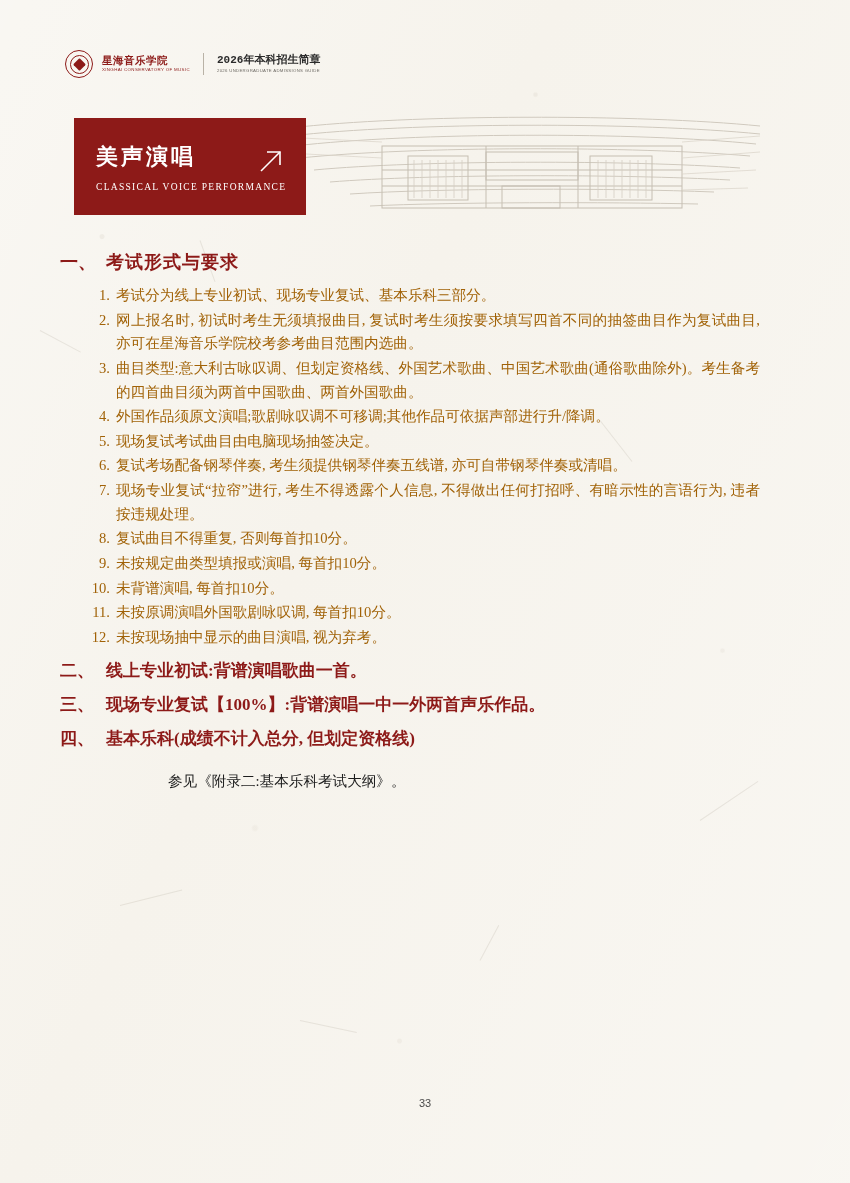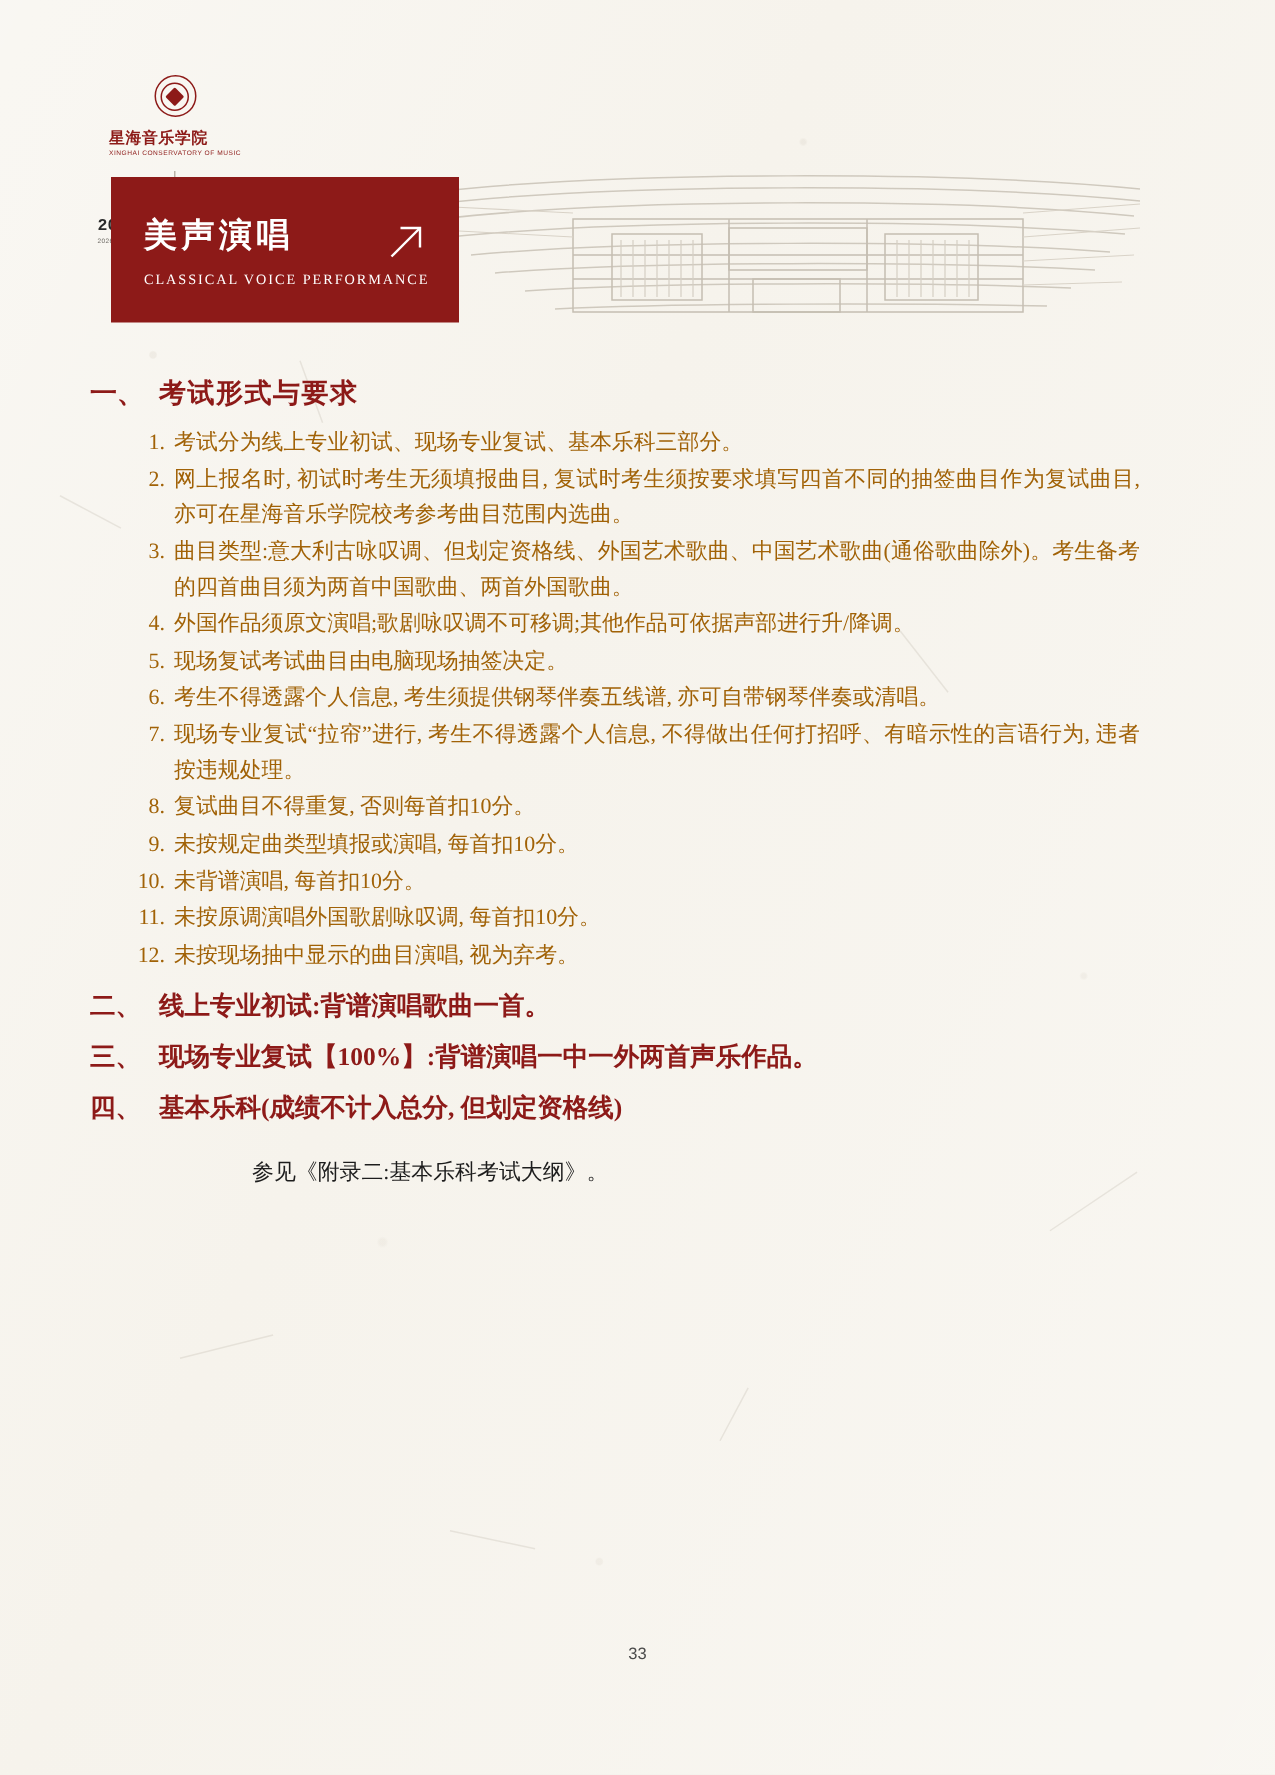--- a/index.html
+++ b/index.html
@@ -41,21 +41,20 @@
   }
 
   
   .header {
     position: absolute;
     left: 65px;
     top: 50px;
     display: flex;
     align-items: center;
     gap: 9px;
-    flex-direction: column;
   }
   .seal {
     width: 26px;
     height: 26px;
     border-radius: 50%;
     border: 1.6px solid #8d1a18;
     position: relative;
     flex: none;
   }
   .seal::before {
@@ -338,21 +337,21 @@
       <span class="section-num">一、</span>
       <span class="section-title">考试形式与要求</span>
     </div>
 
     <ol class="rules">
       <li>考试分为线上专业初试、现场专业复试、基本乐科三部分。</li>
       <li>网上报名时, 初试时考生无须填报曲目, 复试时考生须按要求填写四首不同的抽签曲目作为复试曲目, 亦可在星海音乐学院校考参考曲目范围内选曲。</li>
       <li>曲目类型:意大利古咏叹调、但划定资格线、外国艺术歌曲、中国艺术歌曲(通俗歌曲除外)。考生备考的四首曲目须为两首中国歌曲、两首外国歌曲。</li>
       <li>外国作品须原文演唱;歌剧咏叹调不可移调;其他作品可依据声部进行升/降调。</li>
       <li>现场复试考试曲目由电脑现场抽签决定。</li>
-      <li>考生不得透露个人信息, 考生须提供钢琴伴奏五线谱, 亦可自带钢琴伴奏或清唱。</li>
+      <li>复试考场配备钢琴伴奏, 考生须提供钢琴伴奏五线谱, 亦可自带钢琴伴奏或清唱。</li>
       <li>现场专业复试“拉帘”进行, 考生不得透露个人信息, 不得做出任何打招呼、有暗示性的言语行为, 违者按违规处理。</li>
       <li>复试曲目不得重复, 否则每首扣10分。</li>
       <li>未按规定曲类型填报或演唱, 每首扣10分。</li>
       <li>未背谱演唱, 每首扣10分。</li>
       <li>未按原调演唱外国歌剧咏叹调, 每首扣10分。</li>
       <li>未按现场抽中显示的曲目演唱, 视为弃考。</li>
     </ol>
 
     <div class="major-line">
       <span class="section-num">二、</span>

